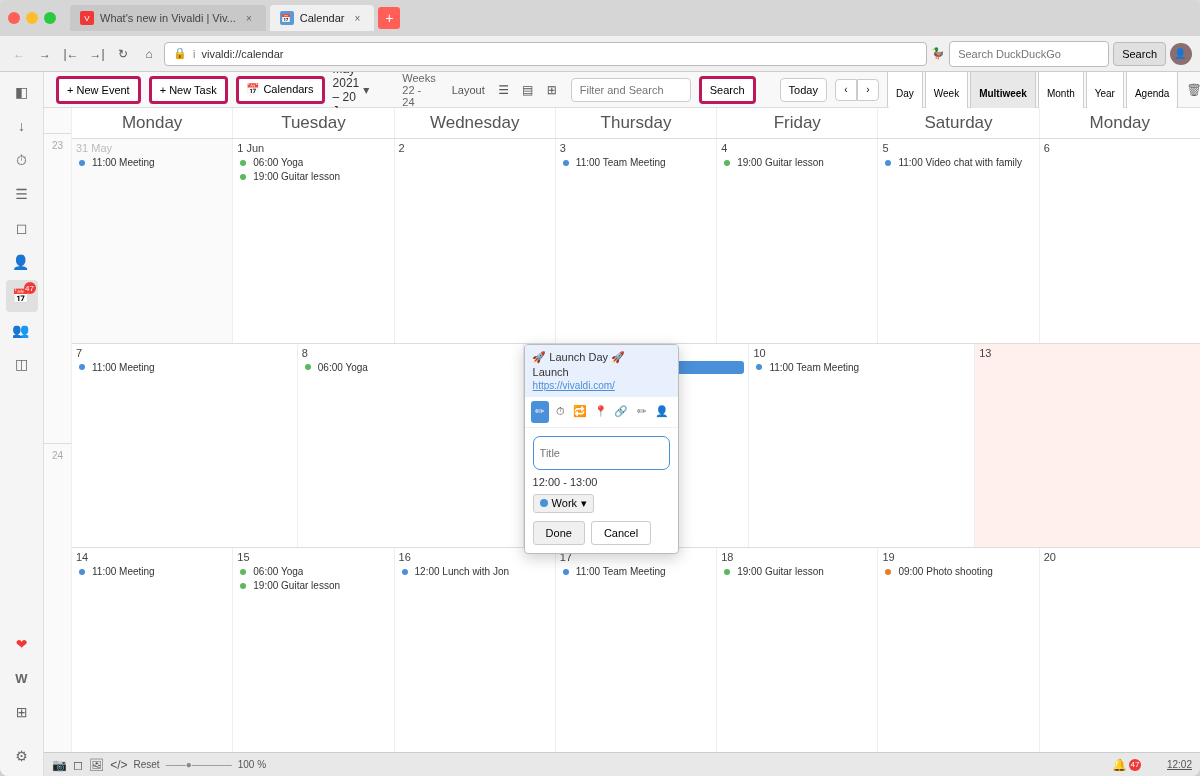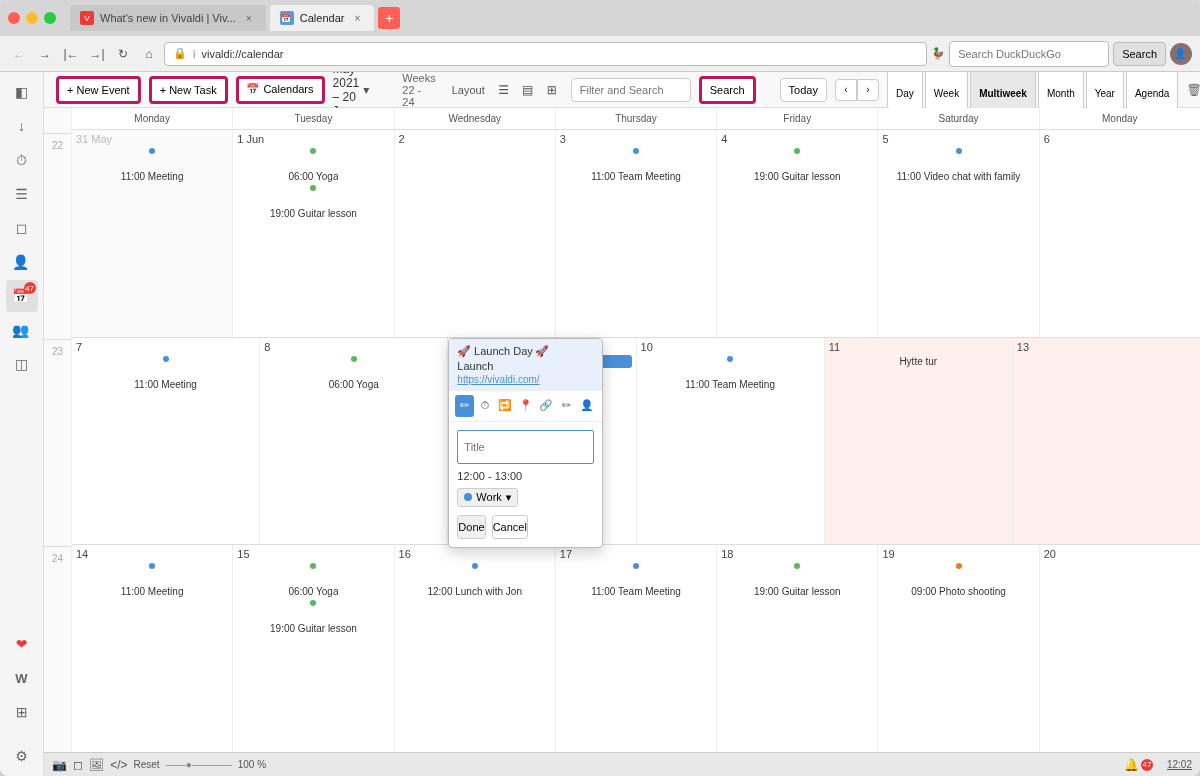--- a/index.html
+++ b/index.html
@@ -60,60 +60,60 @@
     .filter-input { height: 24px; border: 1px solid #ccc; border-radius: 4px; padding: 0 8px; font-size: 11px; width: 120px; }
     .today-btn { height: 24px; padding: 0 8px; border: 1px solid #ccc; border-radius: 4px; background: white; font-size: 11px; cursor: pointer; }
     .nav-arrows { display: flex; }
     .nav-arrow { width: 22px; height: 22px; display: flex; align-items: center; justify-content: center; border: 1px solid #ccc; background: white; cursor: pointer; font-size: 10px; }
     .nav-arrow:first-child { border-radius: 4px 0 0 4px; }
     .nav-arrow:last-child { border-radius: 0 4px 4px 0; }
 
     
     .calendar-grid { flex: 1; overflow: hidden; display: flex; flex-direction: column; background: white; }
     .day-num { font-size: 11px; color: #333; margin-bottom: 2px; }
-    .event { font-size: 10px; padding: 1px 3px; border-radius: 2px; margin-bottom: 1px; cursor: pointer; display: flex; align-items: center; gap: 17px; white-space: nowrap; overflow: hidden; flex-direction: column; }
+    .event { font-size: 10px; padding: 1px 3px; border-radius: 2px; margin-bottom: 1px; cursor: pointer; display: flex; align-items: center; gap: 7px; white-space: nowrap; overflow: hidden; }
     .event-dot { width: 6px; height: 6px; border-radius: 50%; flex-shrink: 0; }
     .event-dot.blue { background: #4a90d9; }
     .event-dot.green { background: #5cb85c; }
     .event-dot.orange { background: #e67e22; }
     .event-text { overflow: hidden; text-overflow: ellipsis; color: #333; }
     .event.blue-bg { background: #4a90d9; color: white; border-radius: 3px; }
     .event.blue-bg .event-text { color: white; }
 
     
     .popup-overlay { position: absolute; z-index: 100; }
     .event-popup { background: white; border: 1px solid #bbb; border-radius: 4px; box-shadow: 0 4px 15px rgba(0,0,0,0.2); width: 155px; overflow: hidden; }
     .popup-header { background: #e8f0fe; padding: 6px 8px; }
     .popup-event-title { font-size: 11px; color: #333; font-weight: 500; display: flex; align-items: center; gap: 4px; }
     .popup-event-link { font-size: 10px; color: #4a90d9; text-decoration: underline; cursor: pointer; margin-top: 2px; }
     .popup-toolbar { display: flex; gap: 2px; padding: 4px 6px; border-bottom: 1px solid #eee; background: white; }
     .popup-tool-btn { width: 22px; height: 22px; display: flex; align-items: center; justify-content: center; border-radius: 3px; cursor: pointer; color: #555; font-size: 11px; }
     .popup-tool-btn.active { background: #4a90d9; color: white; }
     .popup-body { padding: 8px; }
-    .popup-title-input { width: 100%; height: 26px; border: 1px solid #4a90d9; border-radius: 2px; padding: 16px 6px; font-size: 11px; margin-bottom: 6px; outline: none; }
+    .popup-title-input { width: 100%; height: 26px; border: 1px solid #4a90d9; border-radius: 7px; padding: 16px 6px; font-size: 11px; margin-bottom: 6px; outline: none; }
     .popup-time { font-size: 11px; color: #333; margin-bottom: 6px; }
     .popup-calendar-tag { display: inline-flex; align-items: center; gap: 4px; background: #f0f0f0; border: 1px solid #ccc; border-radius: 3px; padding: 2px 6px; font-size: 11px; cursor: pointer; margin-bottom: 8px; }
     .popup-calendar-dot { width: 8px; height: 8px; border-radius: 50%; background: #4a90d9; }
     .popup-actions { display: flex; gap: 6px; }
-    .popup-action-btn { height: 24px; padding: 0 0; border: 1px solid #ccc; border-radius: 3px; font-size: 11px; cursor: pointer; background: white; }
+    .popup-action-btn { height: 24px; padding: 0 12px; border: 1px solid #ccc; border-radius: 3px; font-size: 11px; cursor: pointer; background: white; }
     .popup-action-btn.primary { background: #f0f0f0; }
 
     
     .status-bar { height: 24px; background: #e8e8e8; border-top: 1px solid #ccc; display: flex; align-items: center; padding: 0 8px; gap: 6px; font-size: 10px; color: #555; flex-shrink: 0; }
     .status-spacer { flex: 1; }
     .status-icon { font-size: 12px; cursor: pointer; }
 
     
     .grid-with-weeknums { display: flex; flex: 1; overflow: hidden; }
     .week-nums-col { width: 28px; display: flex; flex-direction: column; border-right: 1px solid #eee; background: #fafafa; flex-shrink: 0; }
     .week-num-cell { flex: 1; display: flex; align-items: flex-start; justify-content: center; padding-top: 6px; font-size: 10px; color: #aaa; border-bottom: 1px solid #ddd; }
     .week-num-cell:last-child { border-bottom: none; }
     .days-grid { flex: 1; display: flex; flex-direction: column; }
     .days-header-row { display: flex; border-bottom: 1px solid #ddd; }
-    .days-header-cell { flex: 1; text-align: center; padding: 5px 0; font-size: 10px; color: #555; font-weight: 500; border-right: 1px solid #eee; }
+    .days-header-cell { flex: 1; text-align: center; padding: 5px 0; font-size: 17px; color: #555; font-weight: 500; border-right: 1px solid #eee; }
     .days-header-cell:last-child { border-right: none; }
     .weeks-body { flex: 1; display: flex; flex-direction: column; overflow: hidden; }
     .week-row-days { flex: 1; display: flex; border-bottom: 1px solid #ddd; min-height: 0; }
     .week-row-days:last-child { border-bottom: none; }
     .day-col { flex: 1; border-right: 1px solid #eee; padding: 3px 4px; min-height: 0; overflow: visible; position: relative; }
     .day-col:last-child { border-right: none; }
     .day-col.other-month { background: #fafafa; }
     .day-col.highlighted { background: #fff0ee; }
     .day-col .day-num { font-size: 11px; color: #444; margin-bottom: 2px; }
     .day-col.other-month .day-num { color: #bbb; }
@@ -223,21 +223,20 @@
         </div>
         <div style="width:22px;height:22px;display:flex;align-items:center;justify-content:center;cursor:pointer;font-size:12px;color:#666;">🗑</div>
         <div style="width:22px;height:22px;display:flex;align-items:center;justify-content:center;cursor:pointer;font-size:12px;color:#666;">⬜</div>
       </div>
 
       <div class="calendar-grid">
         <div class="grid-with-weeknums">
 
           <div class="week-nums-col">
             <div style="height:26px;border-bottom:1px solid #ddd;"></div>
-            <div class="week-num-cell">22</div>
             <div class="week-num-cell">23</div>
             <div class="week-num-cell">24</div>
           </div>
 
           <div class="days-grid">
 
             <div class="days-header-row">
               <div class="days-header-cell">Monday</div>
               <div class="days-header-cell">Tuesday</div>
               <div class="days-header-cell">Wednesday</div>
@@ -355,26 +354,20 @@
                   </div>
                 </div>
                 <div class="day-col">
                   <div class="day-num">10</div>
                   <div class="event">
                     <div class="event-dot blue"></div>
                     <span class="event-text">11:00 Team Meeting</span>
                   </div>
                 </div>
                 <div class="day-col highlighted">
-                  <div class="day-num">11</div>
-                  <div class="event">
-                    <span class="event-text">Hytte tur</span>
-                  </div>
-                </div>
-                <div class="day-col highlighted">
                   <div class="day-num">13</div>
                 </div>
               </div>
 
               <div class="week-row-days">
                 <div class="day-col">
                   <div class="day-num">14</div>
                   <div class="event">
                     <div class="event-dot blue"></div>
                     <span class="event-text">11:00 Meeting</span>
@@ -434,17 +427,17 @@
         <span class="status-icon">🖼</span>
         <span class="status-icon">&lt;/&gt;</span>
         <span>Reset</span>
         <span style="font-size:10px;color:#888;">——●————</span>
         <span>100 %</span>
         <div class="status-spacer"></div>
         <div class="sidebar-badge" style="position:relative;display:inline-flex;align-items:center;">
           <span style="font-size:12px;">🔔</span>
           <span class="badge" style="font-size:8px;background:#ef3939;color:white;border-radius:8px;padding:0 3px;position:static;margin-left:2px;">47</span>
         </div>
-        <span style="margin-left:8px;font-weight:500;text-decoration:underline;">12:02</span>
+        <span style="margin-left:20px;font-weight:500;text-decoration:underline;">12:02</span>
       </div>
     </div>
   </div>
 </div>
 
 </body></html>

